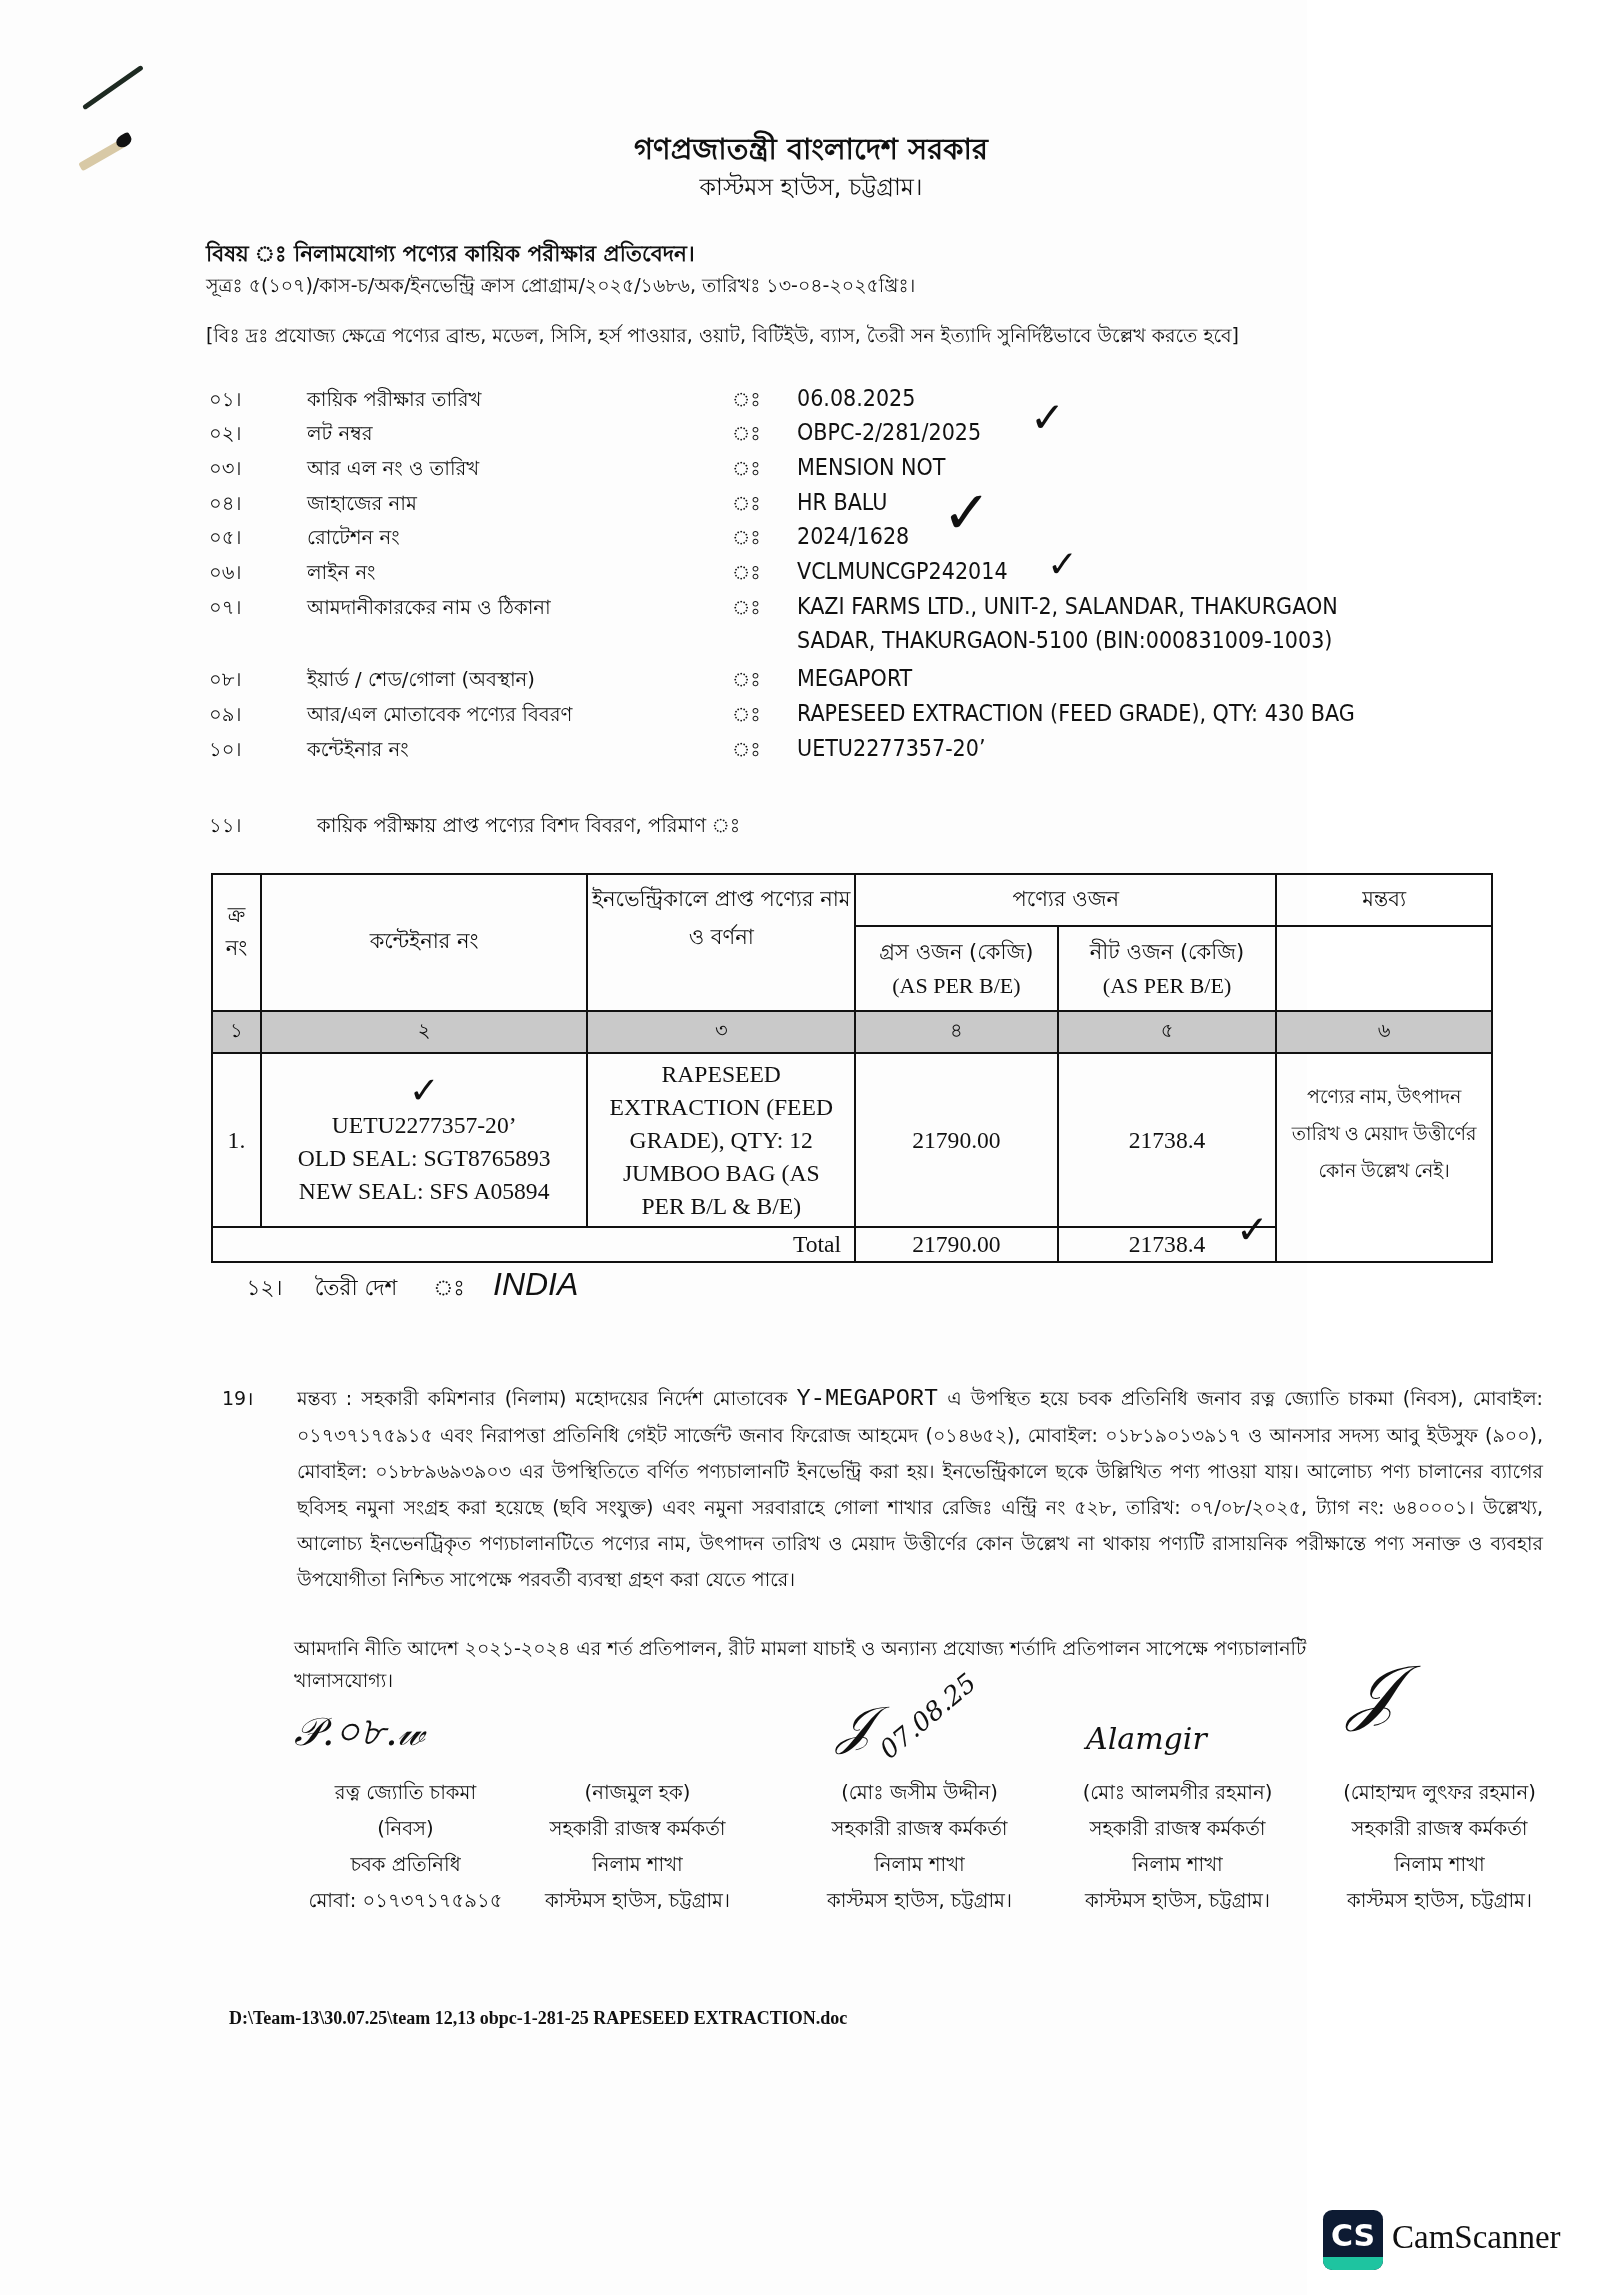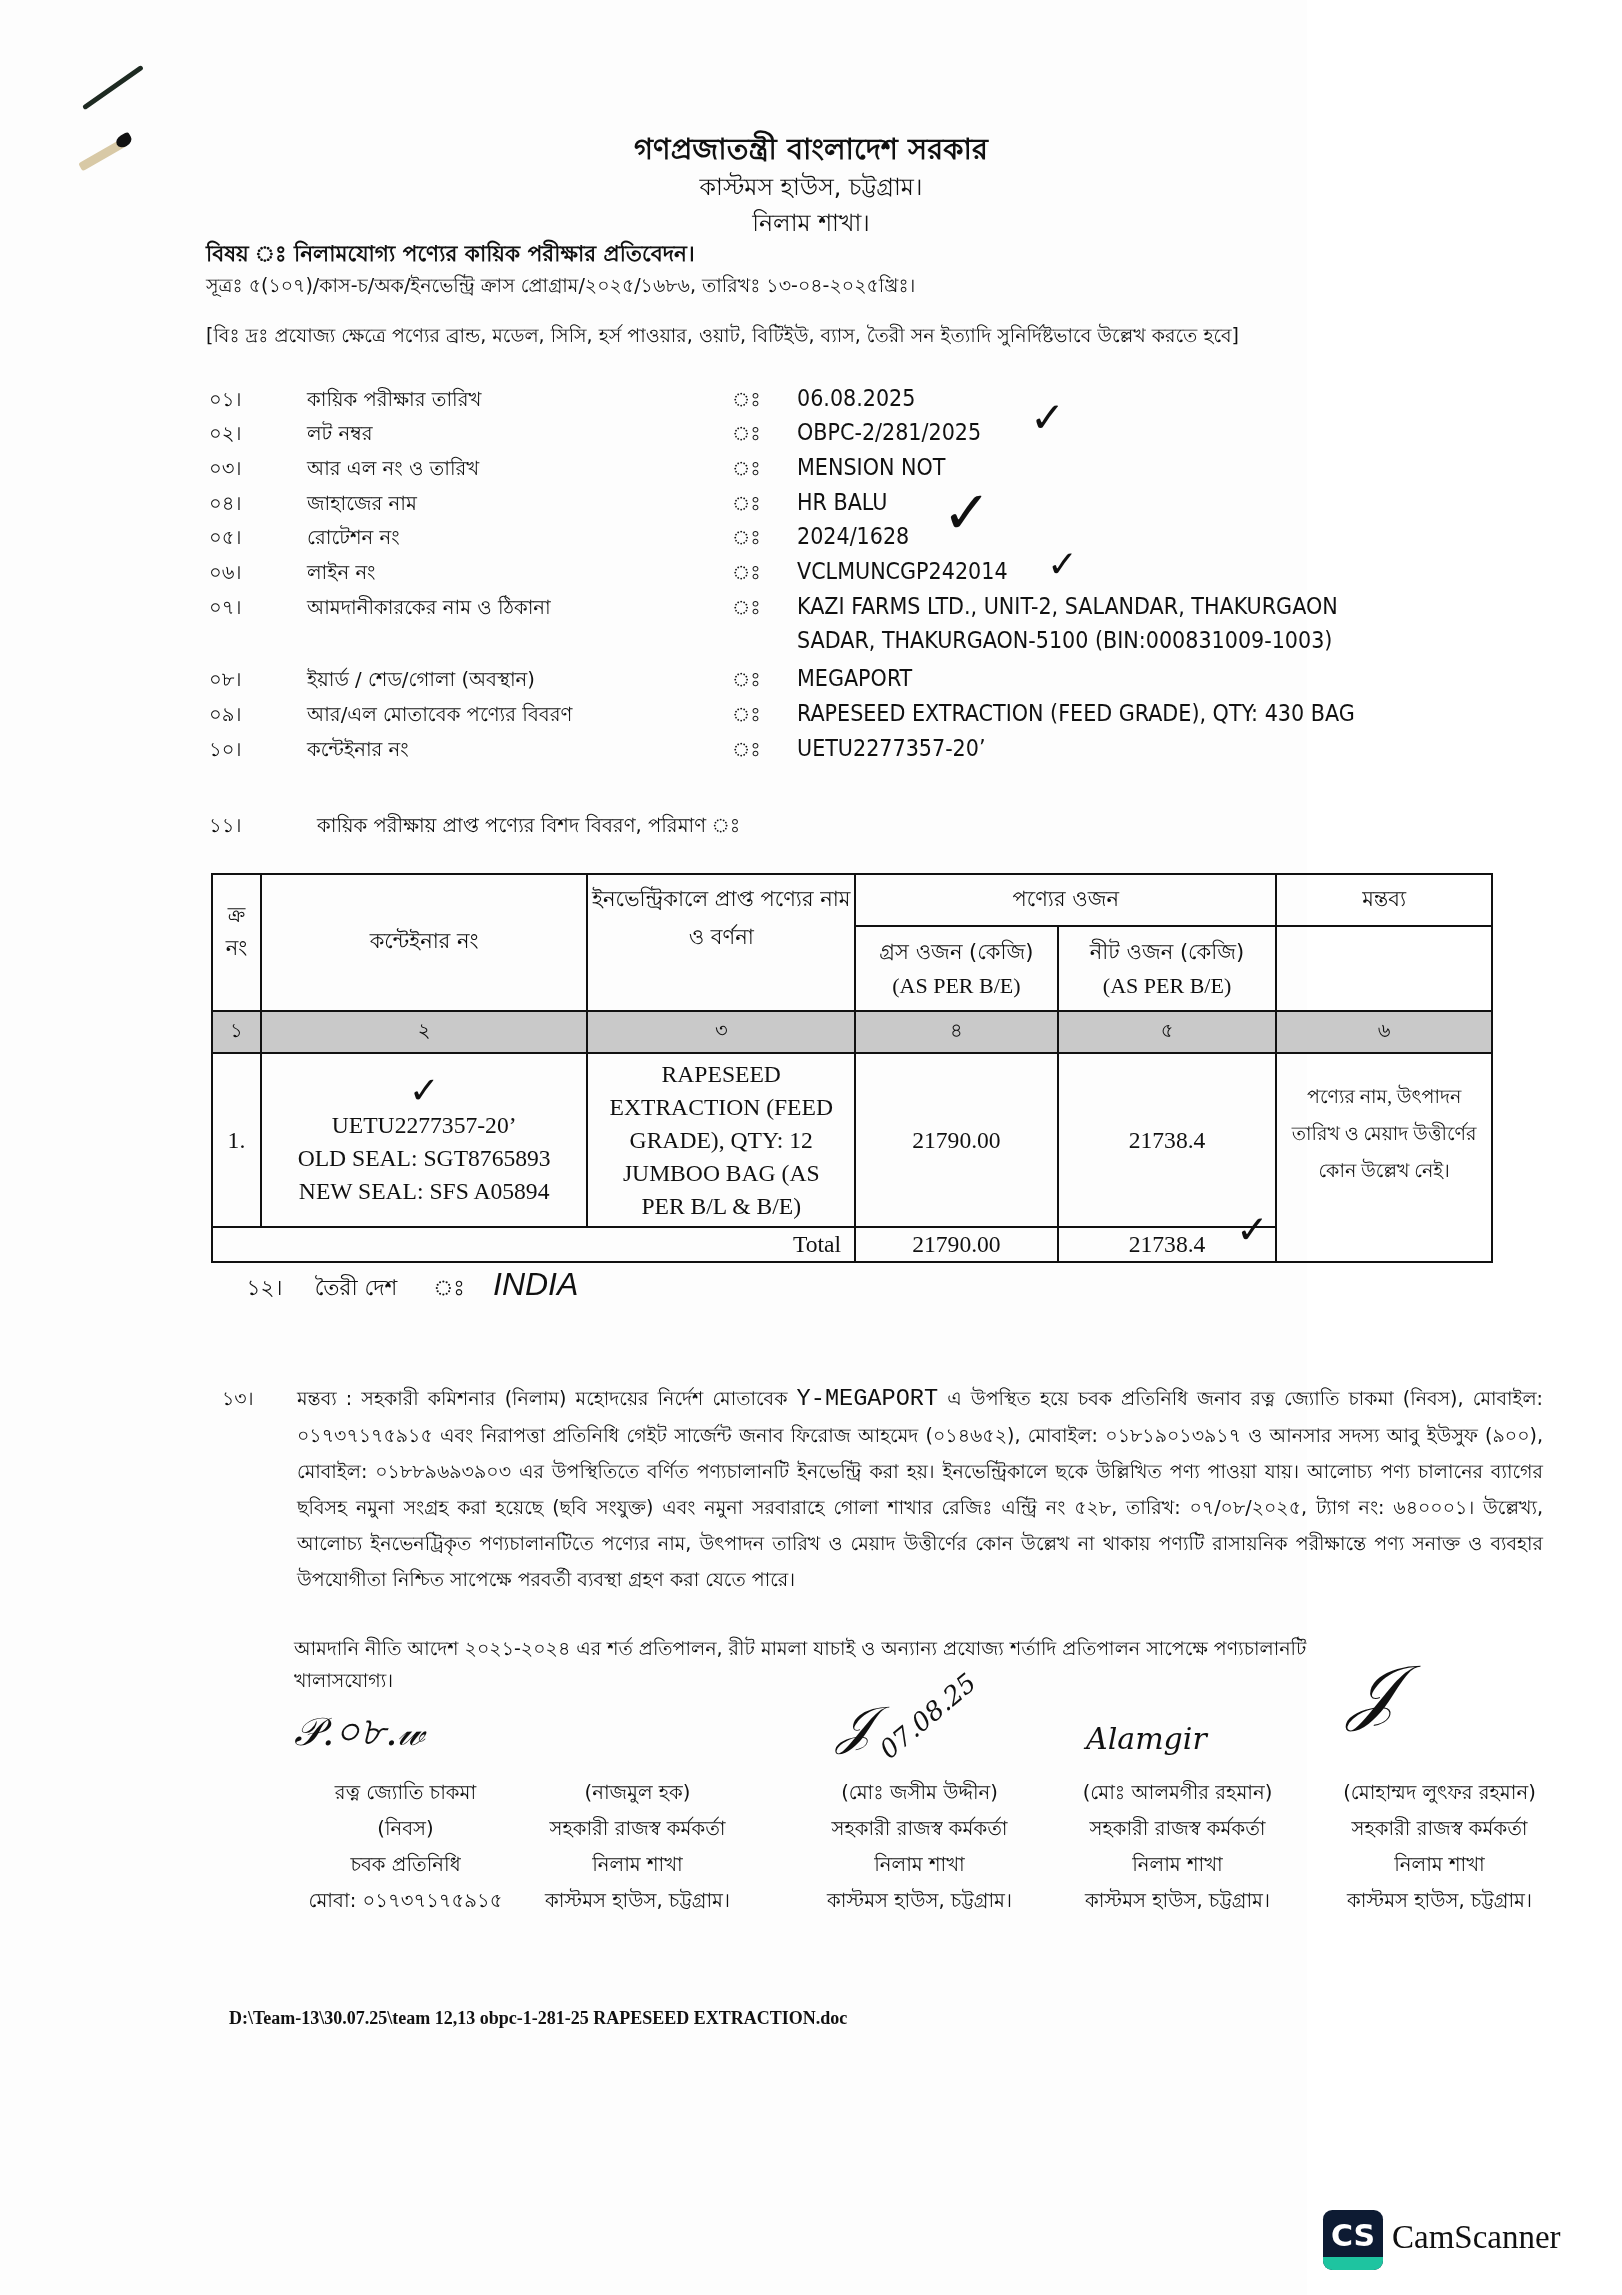--- a/index.html
+++ b/index.html
@@ -72,21 +72,20 @@
 </head>
 <body>
 
 <div class="page">
 
   <div class="staple1"></div>
   <div class="staple2"></div>
 
   <div class="center gov-title">গণপ্রজাতন্ত্রী বাংলাদেশ সরকার</div>
   <div class="center office">কাস্টমস হাউস, চট্টগ্রাম।</div>
-  <div class="center branch">নিলাম শাখা।</div>
 
   <div class="subject">বিষয় ঃ নিলামযোগ্য পণ্যের কায়িক পরীক্ষার প্রতিবেদন।</div>
   <div class="ref">সূত্রঃ ৫(১০৭)/কাস-চ/অক/ইনভেন্ট্রি ক্রাস প্রোগ্রাম/২০২৫/১৬৮৬, তারিখঃ ১৩-০৪-২০২৫খ্রিঃ।</div>
   <div class="note">[বিঃ দ্রঃ প্রযোজ্য ক্ষেত্রে পণ্যের ব্রান্ড, মডেল, সিসি, হর্স পাওয়ার, ওয়াট, বিটিইউ, ব্যাস, তৈরী সন ইত্যাদি সুনির্দিষ্টভাবে উল্লেখ করতে হবে]</div>
 
   <div class="item" style="top:385px">
     <span class="num">০১।</span>
     <span class="lbl">কায়িক পরীক্ষার তারিখ</span>
     <span class="colon">ঃ</span>
     <span class="val">06.08.2025</span>
@@ -219,21 +218,21 @@
   <span class="tick" style="left:1236px;top:1207px;font-size:39px">✓</span>
 
   <div class="country">
     <span class="num">১২।</span>
     <span class="lbl">তৈরী দেশ</span>
     <span class="colon">ঃ</span>
     <span class="val">INDIA</span>
   </div>
 
   <div class="remarks-block">
-    <span class="num">১৩।</span>
+    <span class="num">19।</span>
     <span class="txt"><span>মন্তব্য : সহকারী কমিশনার (নিলাম) মহোদয়ের নির্দেশ মোতাবেক </span><span class="lat">Y-MEGAPORT</span><span> এ উপস্থিত হয়ে চবক প্রতিনিধি জনাব রত্ন জ্যোতি চাকমা (নিবস), মোবাইল: ০১৭৩৭১৭৫৯১৫ এবং নিরাপত্তা প্রতিনিধি গেইট সার্জেন্ট জনাব ফিরোজ আহমেদ (০১৪৬৫২), মোবাইল: ০১৮১৯০১৩৯১৭ ও আনসার সদস্য আবু ইউসুফ (৯০০), মোবাইল: ০১৮৮৯৬৯৩৯০৩ এর উপস্থিতিতে বর্ণিত পণ্যচালানটি ইনভেন্ট্রি করা হয়। ইনভেন্ট্রিকালে ছকে উল্লিখিত পণ্য পাওয়া যায়। আলোচ্য পণ্য চালানের ব্যাগের ছবিসহ নমুনা সংগ্রহ করা হয়েছে (ছবি সংযুক্ত) এবং নমুনা সরবারাহে গোলা শাখার রেজিঃ এন্ট্রি নং ৫২৮, তারিখ: ০৭/০৮/২০২৫, ট্যাগ নং: ৬৪০০০১। উল্লেখ্য, আলোচ্য ইনভেনট্রিকৃত পণ্যচালানটিতে পণ্যের নাম, উৎপাদন তারিখ ও মেয়াদ উত্তীর্ণের কোন উল্লেখ না থাকায় পণ্যটি রাসায়নিক পরীক্ষান্তে পণ্য সনাক্ত ও ব্যবহার উপযোগীতা নিশ্চিত সাপেক্ষে পরবর্তী ব্যবস্থা গ্রহণ করা যেতে পারে।</span></span>
   </div>
 
   <div class="import-line">আমদানি নীতি আদেশ ২০২১-২০২৪ এর শর্ত প্রতিপালন, রীট মামলা যাচাই ও অন্যান্য প্রযোজ্য শর্তাদি প্রতিপালন সাপেক্ষে পণ্যচালানটি খালাসযোগ্য।</div>
 
   <div class="sig-area">
     <span class="sig" style="left:294px;top:13px">𝒫.০৮.𝓌</span>
     <span class="sig" style="left:837px;top:6.5px;font-size:52px">𝒥</span>
     <span class="sigdate" style="left:870px;top:13px">07.08.25</span>
     <span class="sig" style="left:1086px;top:33px;font-size:30px">Alamgir</span>

